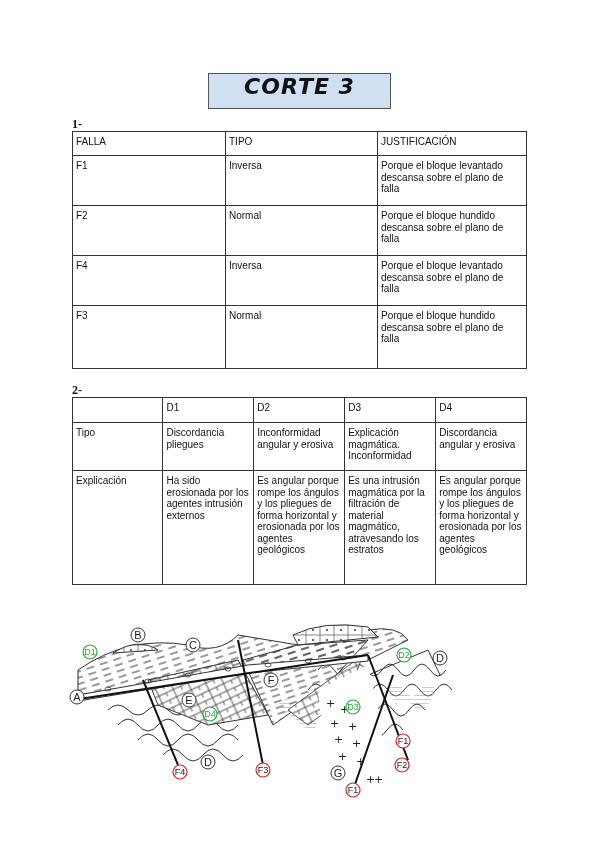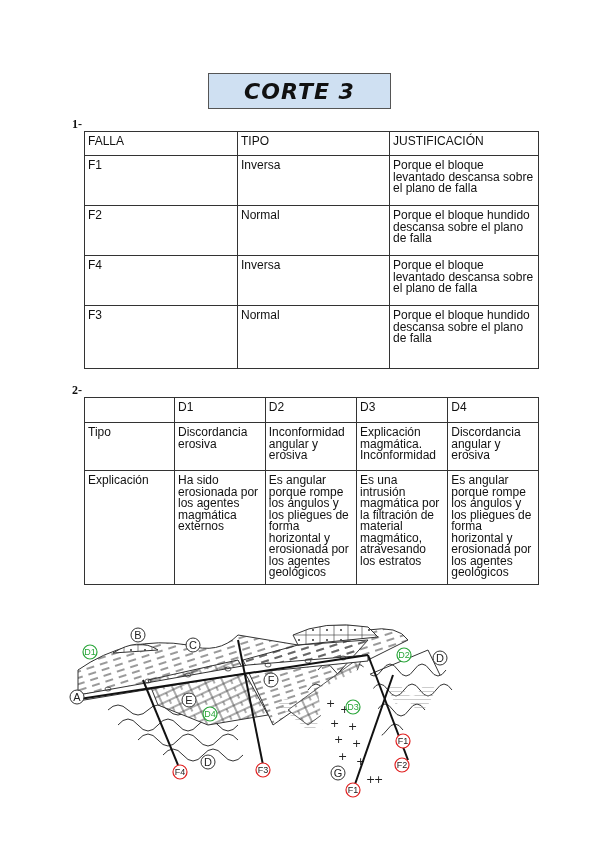--- a/index.html
+++ b/index.html
@@ -1,24 +1,24 @@
 <!DOCTYPE html>
 <html><head>
   <meta charset="utf-8">
   <style>
     html, body { margin: 0; padding: 0; background: #ffffff; }
     body { width: 600px; height: 848px; position: relative; overflow: hidden; font-family: "Liberation Sans", sans-serif; color: #111; }
     .title-box {
       position: absolute; left: 208px; top: 73px; width: 183px; height: 36px;
       background: #cfe0f2; border: 1.5px solid #555; box-sizing: border-box;
-      display: flex; align-items: center; justify-content: center;
+      display: flex; align-items: flex-start; justify-content: center;
     }
     .title-text { font-family: "DejaVu Sans", sans-serif; font-size: 22px; font-weight: bold; letter-spacing: 1px; font-style: italic; color: #111; }
     .q-num { position: absolute; font-family: "Liberation Serif", serif; font-weight: bold; font-size: 12px; }
-    table.t { position: absolute; border-collapse: collapse; font-size: 12px; line-height: 11.5px; margin-left: 12px; }
+    table.t { position: absolute; border-collapse: collapse; font-size: 10px; line-height: 11.5px; }
     table.t td { border: 1.5px solid #333; vertical-align: top; padding: 4px 3px; }
     #t1 { left: 72px; top: 131px; width: 455px; }
     #t1 td.c1 { width: 146px; }
     #t1 td.c2 { width: 145px; }
     #t1 tr.h td { height: 15px; }
     #t1 tr.r td { height: 41px; }
     #t1 tr.rl td { height: 54px; }
     #t2 { left: 72px; top: 397px; width: 455px; }
     #t2 td { width: 85px; }
     #t2 tr.h td { height: 16px; }
@@ -71,28 +71,28 @@
   <tbody>
       <tr class="h">
     <td></td>
     <td>D1</td>
     <td>D2</td>
     <td>D3</td>
     <td>D4</td>
   </tr>
   <tr class="r2">
     <td>Tipo</td>
-    <td>Discordancia erosiva</td>
+    <td>Discordancia pliegues</td>
     <td>Inconformidad angular y erosiva</td>
     <td>Explicación magmática. Inconformidad</td>
     <td>Discordancia angular y erosiva</td>
   </tr>
   <tr class="r3">
     <td>Explicación</td>
-    <td>Ha sido erosionada por los agentes magmática externos</td>
+    <td>Ha sido erosionada por los agentes intrusión externos</td>
     <td>Es angular porque rompe los ángulos y los pliegues de forma horizontal y erosionada por los agentes geológicos</td>
     <td>Es una intrusión magmática por la filtración de material magmático, atravesando los estratos</td>
     <td>Es angular porque rompe los ángulos y los pliegues de forma horizontal y erosionada por los agentes geológicos</td>
   </tr>
 </tbody>
   </table>
 
 <svg class="diagram" viewBox="0 0 400 190">
   <defs>
     <pattern id="hatch" width="4" height="4" patternUnits="userSpaceOnUse" patternTransform="rotate(90)">

